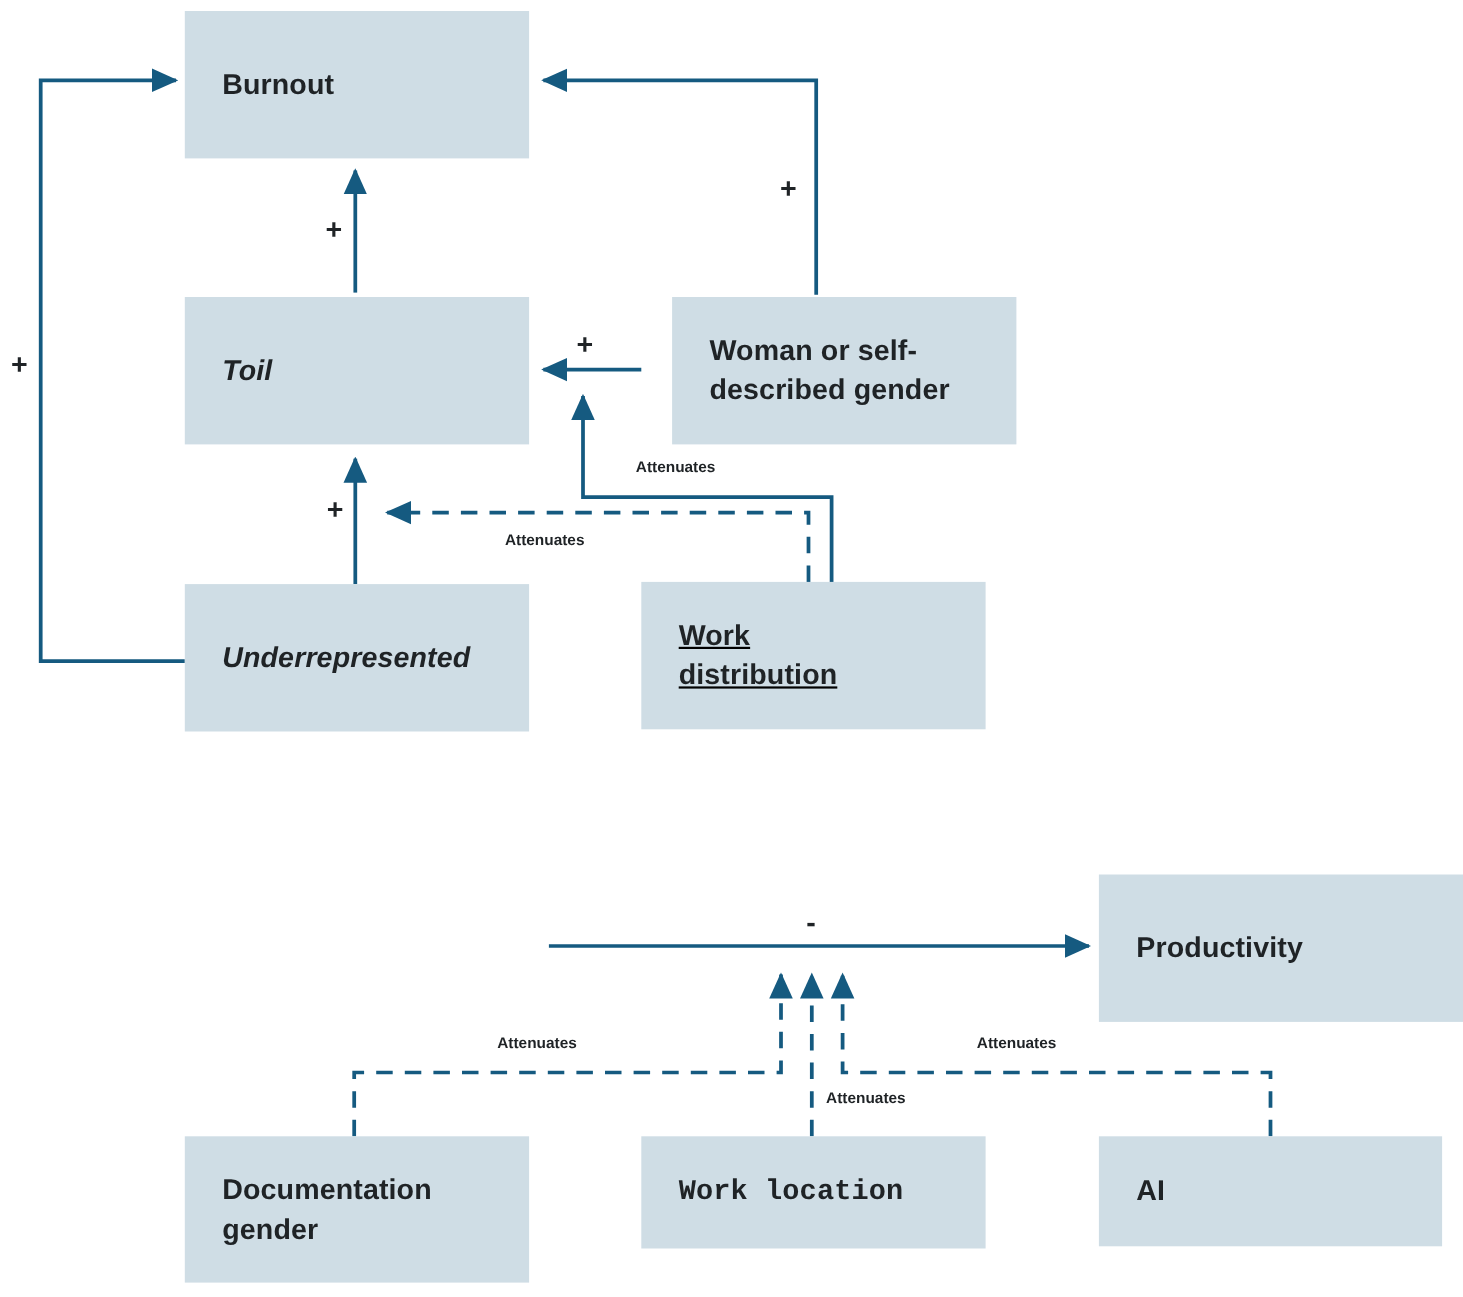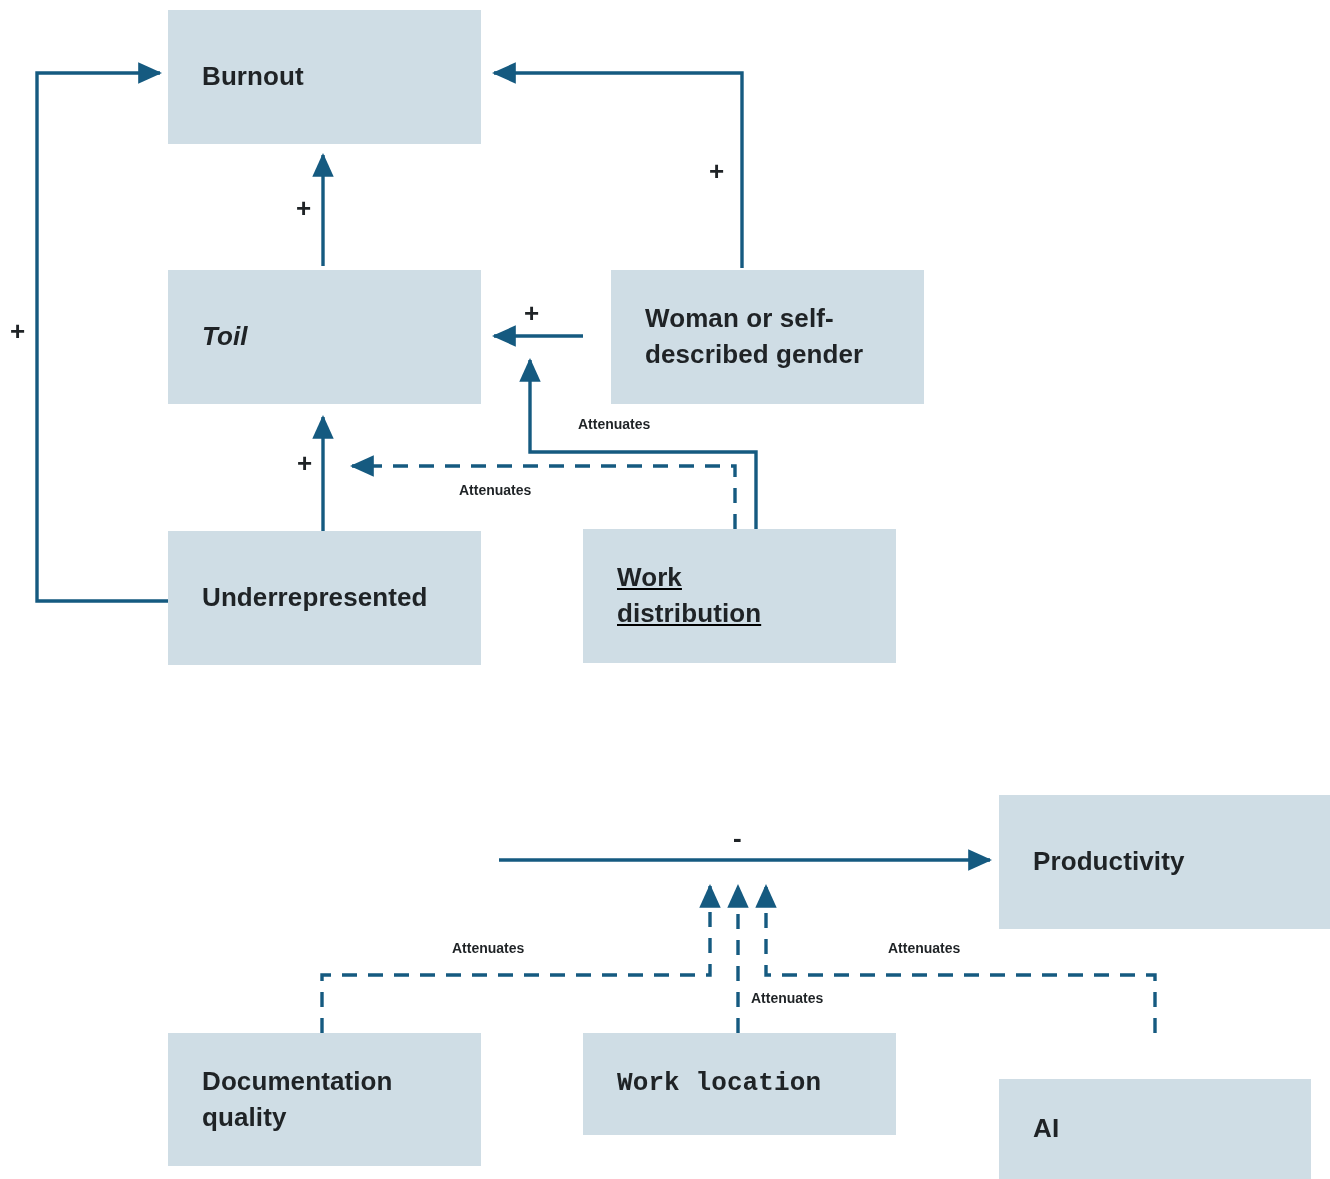--- a/index.html
+++ b/index.html
@@ -102,21 +102,21 @@
 
   <div class="node" style="left:168px; top:270px; width:313px; height:134px;font-style:italic;">
     <span class="node-label">Toil</span>
   </div>
 
   <div class="node" style="left:611px; top:270px; width:313px; height:134px;">
     <span class="node-label">Woman or self-
 described gender</span>
   </div>
 
-  <div class="node" style="left:168px; top:531px; width:313px; height:134px;">
+  <div class="node" style="left:168px; top:531px; width:313px; height:134px;font-style:italic;">
     <span class="node-label">Underrepresented</span>
   </div>
 
   <div class="node" style="left:583px; top:529px; width:313px; height:134px;text-decoration:underline;">
     <span class="node-label">Work
 distribution</span>
   </div>
 
   <span class="sign" style="left:10px; top:318px;">+</span>
 
@@ -132,28 +132,28 @@
 
   <span class="edge-label" style="left:459px; top:483px;">Attenuates</span>
 
 
   <div class="node" style="left:999px; top:795px; width:336px; height:134px;">
     <span class="node-label">Productivity</span>
   </div>
 
   <div class="node" style="left:168px; top:1033px; width:313px; height:133px;">
     <span class="node-label">Documentation
-quality</span>
+gender</span>
   </div>
 
   <div class="node" style="left:583px; top:1033px; width:313px; height:102px;font-family:Liberation Mono, monospace;">
     <span class="node-label">Work location</span>
   </div>
 
-  <div class="node" style="left:999px; top:1033px; width:312px; height:100px;margin-top:46px;">
+  <div class="node" style="left:999px; top:1033px; width:312px; height:100px;">
     <span class="node-label">AI</span>
   </div>
 
   <span class="sign" style="left:733px; top:825px;">-</span>
 
   <span class="edge-label" style="left:452px; top:941px;">Attenuates</span>
 
   <span class="edge-label" style="left:888px; top:941px;">Attenuates</span>
 
   <span class="edge-label" style="left:751px; top:991px;">Attenuates</span>

